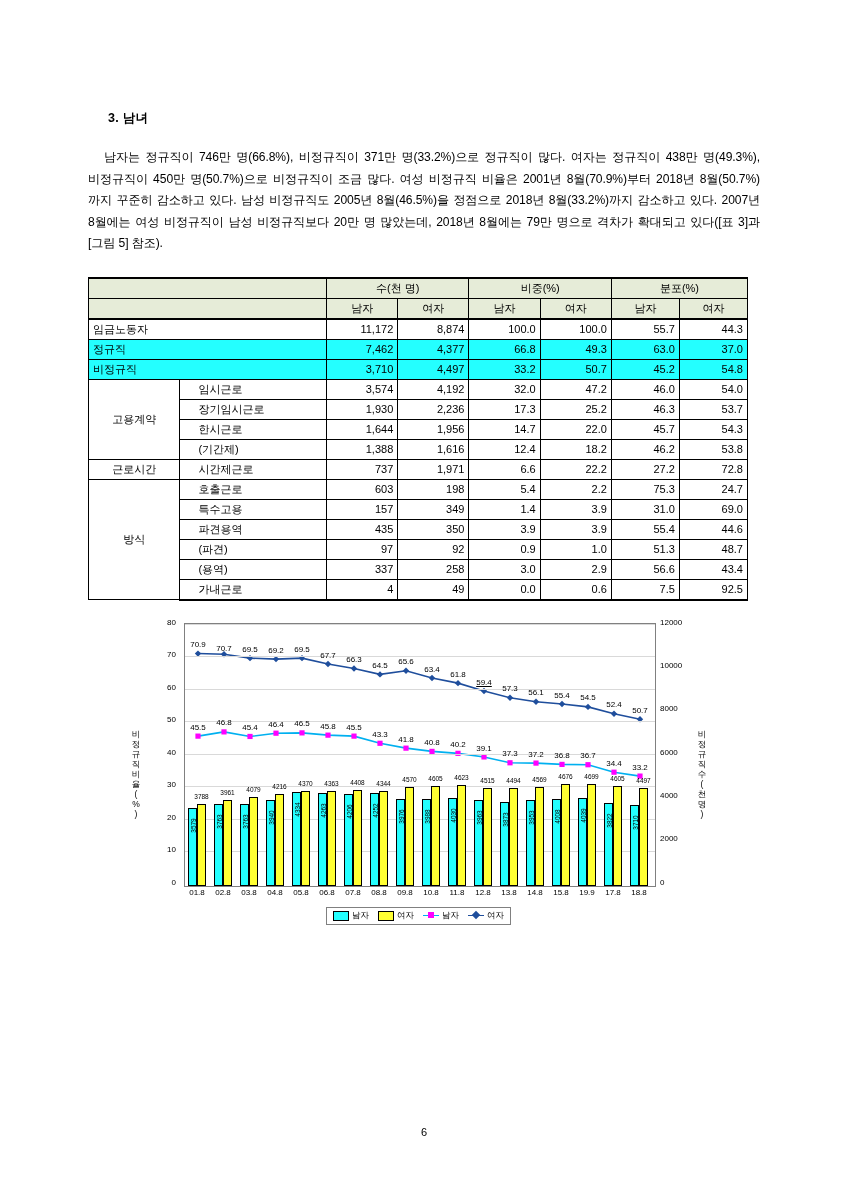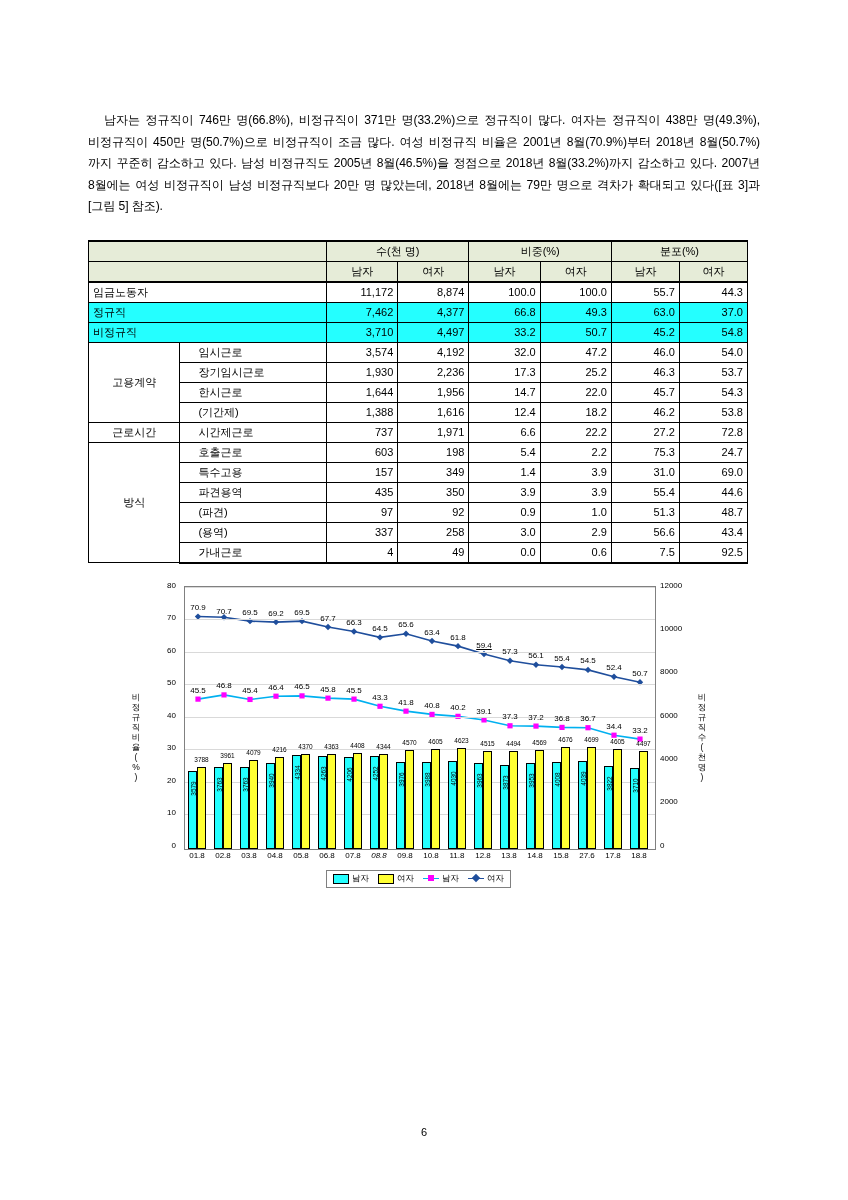--- a/index.html
+++ b/index.html
@@ -200,20 +200,21 @@
     text-align: center;
     font-size: 11px;
   }
 </style>
 </head>
 <body>
 
 <div class="page">
   <div class="content">
 
+    <div class="section-title">3. 남녀</div>
 
     <p class="body-text">남자는 정규직이 746만 명(66.8%), 비정규직이 371만 명(33.2%)으로 정규직이 많다. 여자는 정규직이 438만 명(49.3%), 비정규직이 450만 명(50.7%)으로 비정규직이 조금 많다. 여성 비정규직 비율은 2001년 8월(70.9%)부터 2018년 8월(50.7%)까지 꾸준히 감소하고 있다. 남성 비정규직도 2005년 8월(46.5%)을 정점으로 2018년 8월(33.2%)까지 감소하고 있다. 2007년 8월에는 여성 비정규직이 남성 비정규직보다 20만 명 많았는데, 2018년 8월에는 79만 명으로 격차가 확대되고 있다([표 3]과 [그림 5] 참조).</p>
 
 
     <table class="data">
       <colgroup>
         <col style="width:86px">
           <col style="width:138px">
         <col style="width:67px">
           <col style="width:67px">
@@ -568,29 +569,29 @@
         <div class="axis-label-right" style="left: 572px; top: 95.6667px;">8000</div>
         <div class="axis-label-right" style="left: 572px; top: 52.3333px;">10000</div>
         <div class="axis-label-right" style="left: 572px; top: 9px;">12000</div>
         <div class="x-label" style="left: 95px; top: 279px; width: 28px;">01.8</div>
         <div class="x-label" style="left: 121px; top: 279px; width: 28px;">02.8</div>
         <div class="x-label" style="left: 147px; top: 279px; width: 28px;">03.8</div>
         <div class="x-label" style="left: 173px; top: 279px; width: 28px;">04.8</div>
         <div class="x-label" style="left: 199px; top: 279px; width: 28px;">05.8</div>
         <div class="x-label" style="left: 225px; top: 279px; width: 28px;">06.8</div>
         <div class="x-label" style="left: 251px; top: 279px; width: 28px;">07.8</div>
-        <div class="x-label" style="left: 277px; top: 279px; width: 28px; font-style: italic;">08.8</div>
+        <div class="x-label" style="left: 277px; top: 279px; width: 28px;">08.8</div>
         <div class="x-label" style="left: 303px; top: 279px; width: 28px;">09.8</div>
         <div class="x-label" style="left: 329px; top: 279px; width: 28px;">10.8</div>
         <div class="x-label" style="left: 355px; top: 279px; width: 28px;">11.8</div>
         <div class="x-label" style="left: 381px; top: 279px; width: 28px;">12.8</div>
         <div class="x-label" style="left: 407px; top: 279px; width: 28px;">13.8</div>
         <div class="x-label" style="left: 433px; top: 279px; width: 28px;">14.8</div>
         <div class="x-label" style="left: 459px; top: 279px; width: 28px;">15.8</div>
-        <div class="x-label" style="left: 485px; top: 279px; width: 28px;">27.6</div>
+        <div class="x-label" style="left: 485px; top: 279px; width: 28px;">19.9</div>
         <div class="x-label" style="left: 511px; top: 279px; width: 28px;">17.8</div>
         <div class="x-label" style="left: 537px; top: 279px; width: 28px;">18.8</div>
       </div>
 
   </div>
 
   <div class="page-number">6</div>
 </div>
 
 </body></html>

